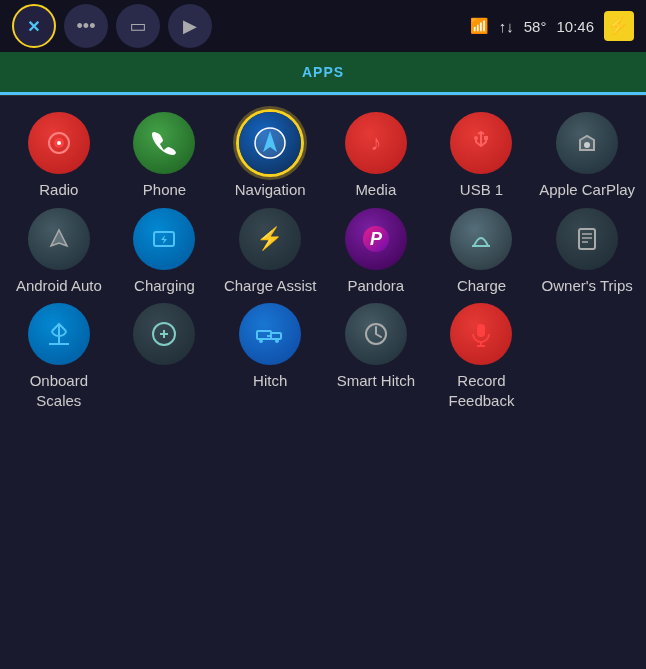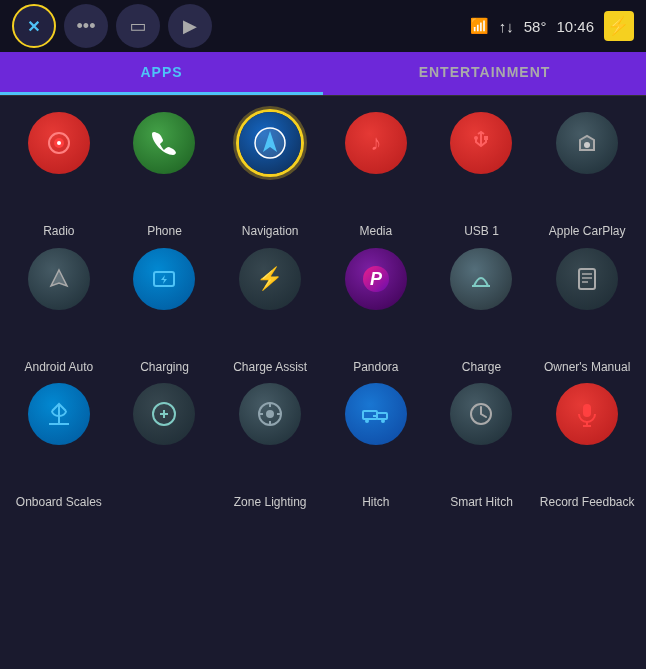--- a/index.html
+++ b/index.html
@@ -74,21 +74,21 @@
       align-items: center;
       justify-content: center;
       color: #000;
       font-size: 18px;
       font-weight: bold;
     }
 
     
     .tabs {
       display: flex;
-      background: #6d28d9;
+      background: #14532d;
       border-bottom: 1px solid #333;
     }
 
     .tab {
       flex: 1;
       text-align: center;
       padding: 12px;
       font-size: 14px;
       font-weight: 600;
       letter-spacing: 1px;
@@ -134,25 +134,24 @@
       width: 62px;
       height: 62px;
       border-radius: 50%;
       display: flex;
       align-items: center;
       justify-content: center;
       font-size: 26px;
     }
 
     .app-label {
-      font-size: 12px;
+      font-size: 15px;
       color: #ccc;
       text-align: center;
       line-height: 1.3;
-      margin-top: 44px;
     }
 
     
     .bg-red { background: radial-gradient(circle at 40% 35%, #e53935, #b71c1c); }
     .bg-green { background: radial-gradient(circle at 40% 35%, #43a047, #1b5e20); }
     .bg-blue-dark { background: radial-gradient(circle at 40% 35%, #1565c0, #0d2950); }
     .bg-dark { background: radial-gradient(circle at 40% 35%, #37474f, #1c2a33); }
     .bg-teal { background: radial-gradient(circle at 40% 35%, #00695c, #00332b); }
     .bg-slate { background: radial-gradient(circle at 40% 35%, #455a64, #1c2c35); }
     .bg-cyan { background: radial-gradient(circle at 40% 35%, #0288d1, #01579b); }
@@ -174,21 +173,20 @@
     <span>📶</span>
     <span>↑↓</span>
     <span>58°</span>
     <span>10:46</span>
     <div class="bolt-icon">⚡</div>
   </div>
 </div>
 
 <div class="tabs">
   <div class="tab active">APPS</div>
-  <div class="tab">ENTERTAINMENT</div>
 </div>
 
 <div class="apps-container">
   <div class="apps-grid" id="apps-grid">
   <div class="app-item">
         <div class="app-icon-wrapper">
           <div class="app-icon bg-red">
             <svg width="30" height="30" viewBox="0 0 30 30">
               <circle cx="15" cy="15" r="10" stroke="#ff8080" stroke-width="2" fill="none"></circle>
               <circle cx="15" cy="15" r="5" fill="#ff4040"></circle>
@@ -315,21 +313,21 @@
         <div class="app-icon-wrapper">
           <div class="app-icon bg-dark">
             <svg width="30" height="30" viewBox="0 0 30 30">
               <rect x="7" y="5" width="16" height="20" rx="2" stroke="#aaa" stroke-width="2" fill="none"></rect>
               <line x1="10" y1="10" x2="20" y2="10" stroke="#aaa" stroke-width="1.5"></line>
               <line x1="10" y1="14" x2="20" y2="14" stroke="#aaa" stroke-width="1.5"></line>
               <line x1="10" y1="18" x2="16" y2="18" stroke="#aaa" stroke-width="1.5"></line>
             </svg>
           </div>
         </div>
-        <div class="app-label">Owner's Manual</div>
+        <div class="app-label">Owner's Trips</div>
       </div>
       <div class="app-item">
         <div class="app-icon-wrapper">
           <div class="app-icon bg-cyan">
             <svg width="30" height="30" viewBox="0 0 30 30">
               <path d="M15 5 L15 25 M5 25 L25 25 M8 12 L15 5 L22 12" stroke="#4fc3f7" stroke-width="2" fill="none"></path>
               <path d="M8 12 A7 5 0 0 0 22 12" stroke="#4fc3f7" stroke-width="2" fill="none"></path>
             </svg>
           </div>
         </div>
@@ -338,35 +336,20 @@
       <div class="app-item">
         <div class="app-icon-wrapper">
           <div class="app-icon bg-dark">
             <svg width="30" height="30" viewBox="0 0 30 30">
               <circle cx="15" cy="15" r="11" stroke="#80cbc4" stroke-width="2" fill="none"></circle>
               <line x1="11" y1="15" x2="19" y2="15" stroke="#80cbc4" stroke-width="2"></line>
               <line x1="15" y1="11" x2="15" y2="19" stroke="#80cbc4" stroke-width="2"></line>
             </svg>
           </div>
         </div>
-      </div>
-      <div class="app-item">
-        <div class="app-icon-wrapper">
-          <div class="app-icon bg-slate">
-            <svg width="30" height="30" viewBox="0 0 30 30">
-              <circle cx="15" cy="15" r="11" stroke="#90a4ae" stroke-width="2" fill="none"></circle>
-              <circle cx="15" cy="15" r="4" fill="#90a4ae"></circle>
-              <line x1="15" y1="5" x2="15" y2="8" stroke="#90a4ae" stroke-width="2"></line>
-              <line x1="15" y1="22" x2="15" y2="25" stroke="#90a4ae" stroke-width="2"></line>
-              <line x1="5" y1="15" x2="8" y2="15" stroke="#90a4ae" stroke-width="2"></line>
-              <line x1="22" y1="15" x2="25" y2="15" stroke="#90a4ae" stroke-width="2"></line>
-            </svg>
-          </div>
-        </div>
-        <div class="app-label">Zone Lighting</div>
       </div>
       <div class="app-item">
         <div class="app-icon-wrapper">
           <div class="app-icon bg-blue">
             <svg width="30" height="30" viewBox="0 0 30 30">
               <rect x="2" y="12" width="14" height="8" rx="1" stroke="#4fc3f7" stroke-width="2" fill="none"></rect>
               <rect x="16" y="14" width="10" height="6" rx="1" stroke="#4fc3f7" stroke-width="2" fill="none"></rect>
               <circle cx="6" cy="22" r="2" fill="#4fc3f7"></circle>
               <circle cx="22" cy="22" r="2" fill="#4fc3f7"></circle>
               <line x1="16" y1="17" x2="12" y2="17" stroke="#4fc3f7" stroke-width="2"></line>

